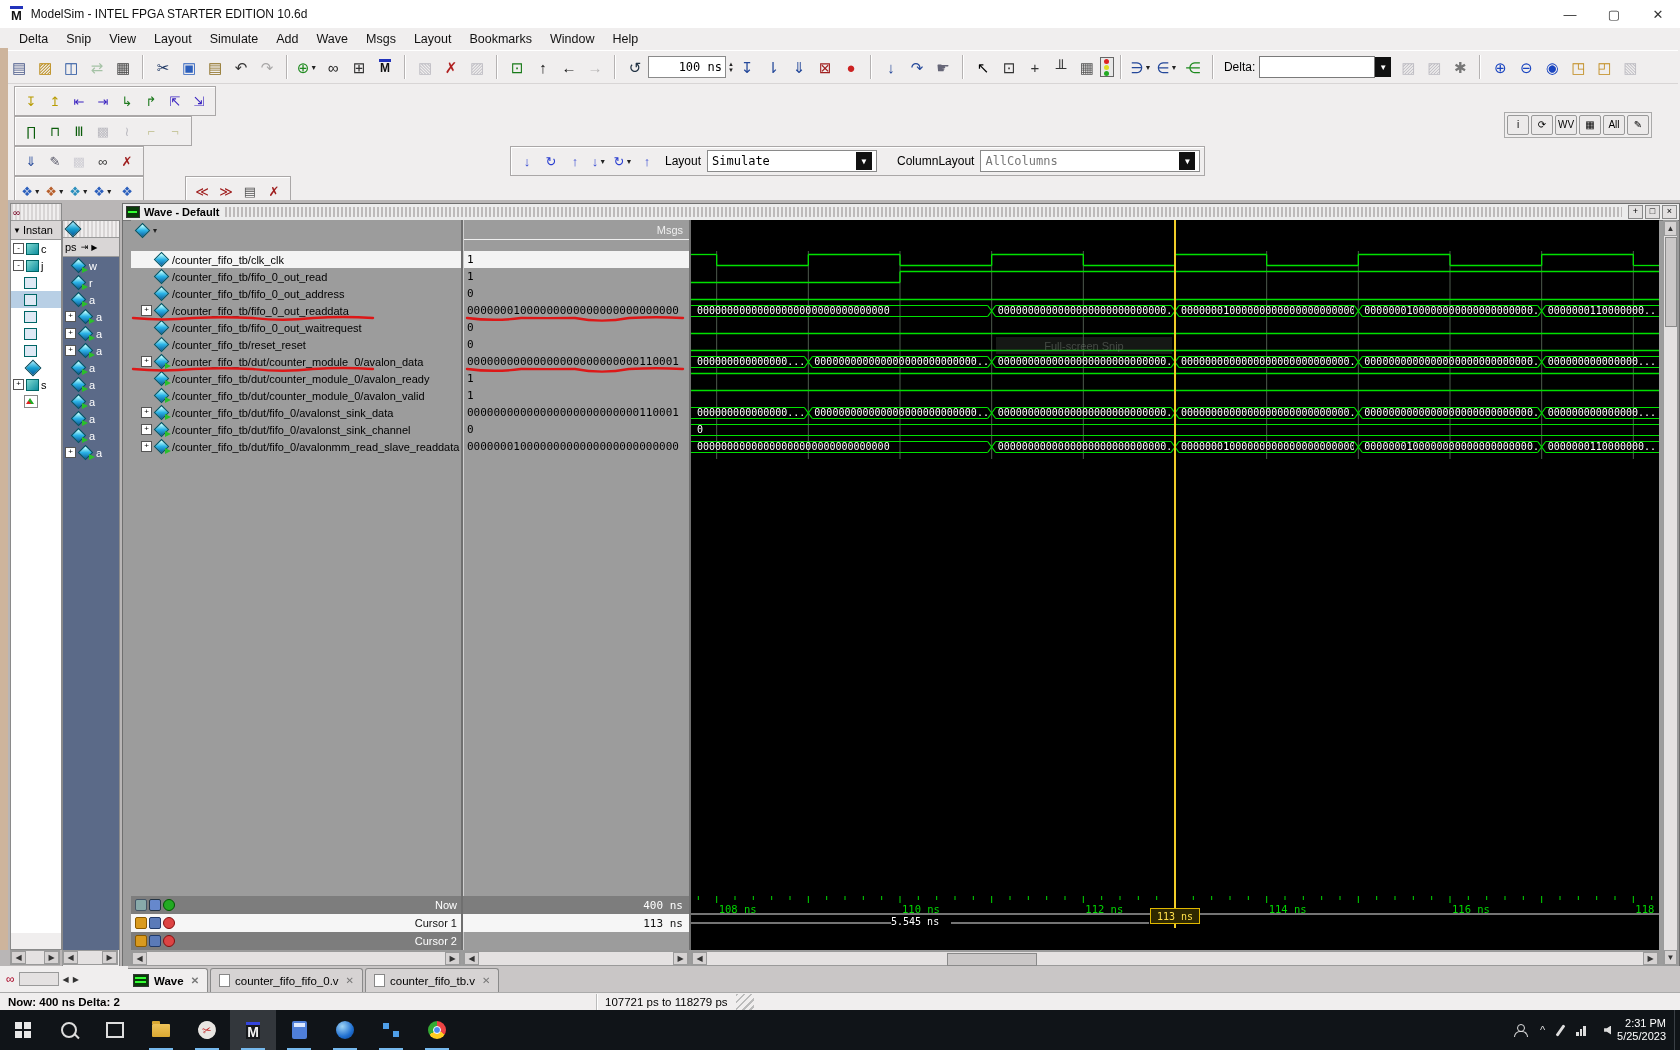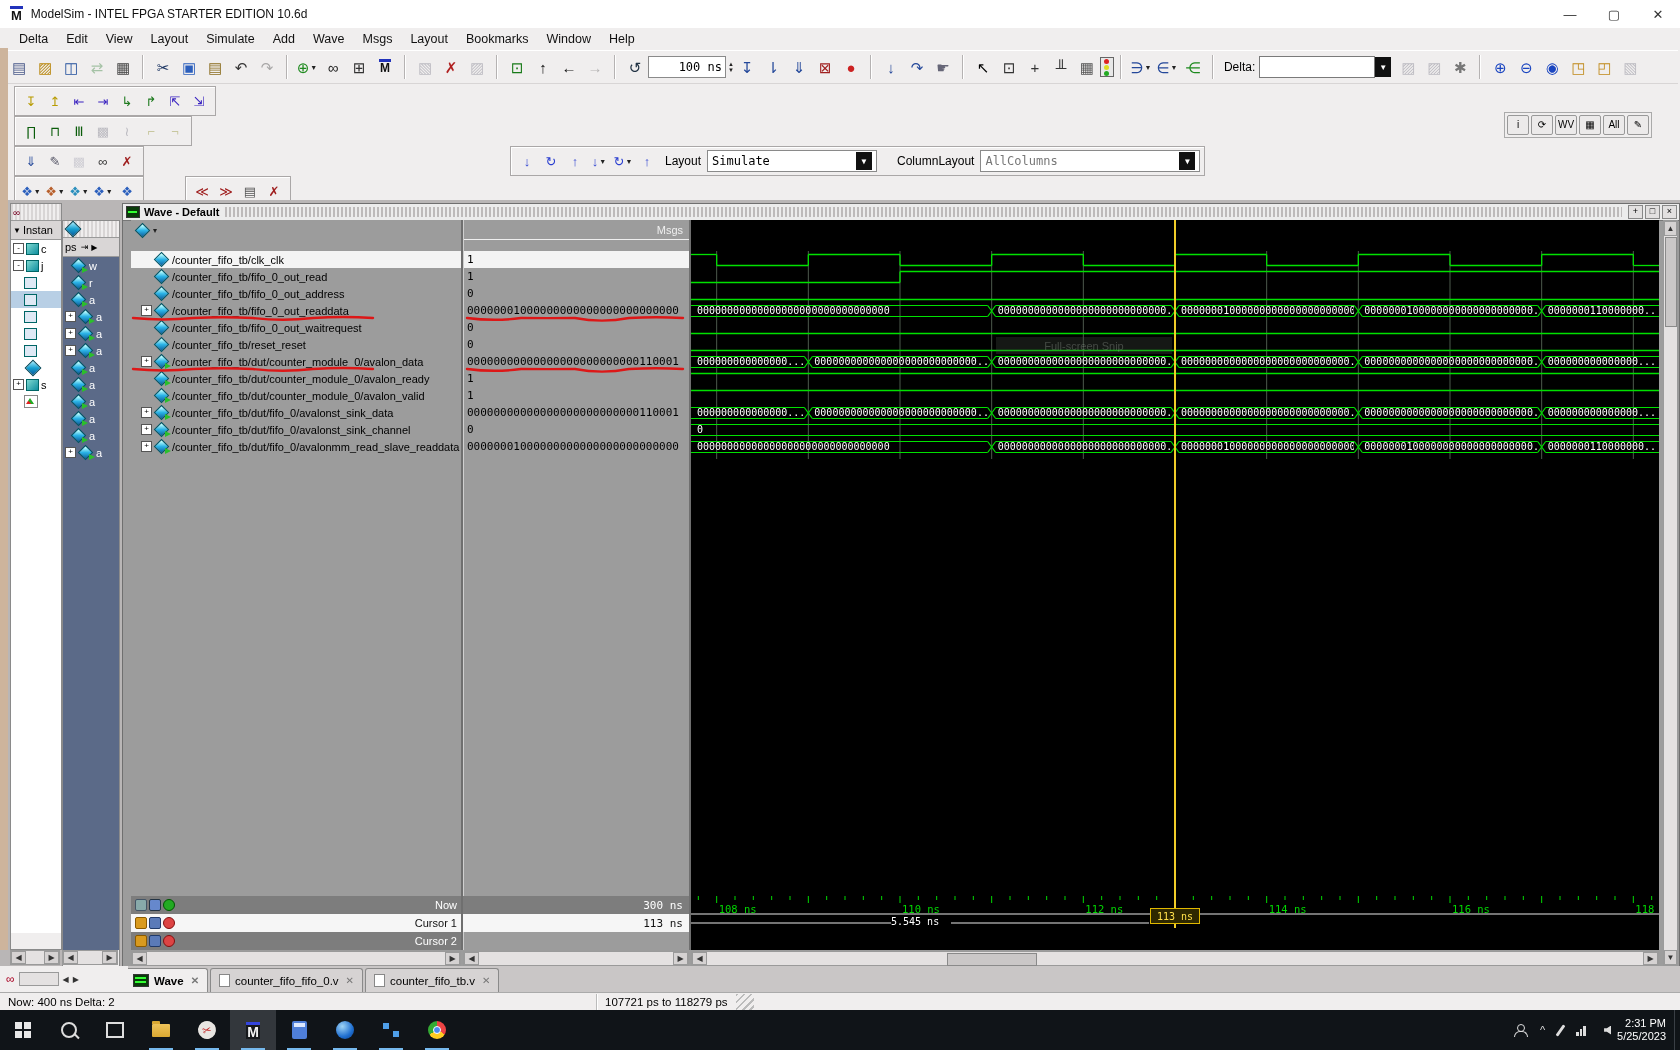--- a/index.html
+++ b/index.html
@@ -165,21 +165,21 @@
     <span class="mlogo">M</span>
     <span id="title-text">ModelSim - INTEL FPGA STARTER EDITION 10.6d</span>
     <div id="win-controls">
         <div class="wbtn">—</div>
         <div class="wbtn">▢</div>
         <div class="wbtn">✕</div>
       </div>
   </div>
   <div class="abs" id="menubar">
       <span class="mi">Delta</span>
-      <span class="mi">Edit</span>
+      <span class="mi">Snip</span>
       <span class="mi">View</span>
       <span class="mi">Layout</span>
       <span class="mi">Simulate</span>
       <span class="mi">Add</span>
       <span class="mi">Wave</span>
       <span class="mi">Msgs</span>
       <span class="mi">Layout</span>
       <span class="mi">Bookmarks</span>
       <span class="mi">Window</span>
       <span class="mi">Help</span>
@@ -1038,21 +1038,21 @@
 
       <div class="fr-names foot-row" style="left:8px;top:692px;width:330px;">
         <span class="fico">
             <i class="nowic1"></i>
             <i class="nowic2"></i>
             <i class="nowic3"></i>
           </span>
         <span>Now</span>
         </div>
       <div class="fr-vals foot-row" style="left:340px;top:692px;width:226px;">
-          <span>300 ns</span>
+          <span>400 ns</span>
         </div>
       <div class="fr-names foot-row fr-white" style="left:8px;top:710px;width:330px;">
         <span class="fico">
             <i class="lockic"></i>
             <i class="wrenchic"></i>
             <i class="minusic"></i>
           </span>
         <span>Cursor 1</span>
         </div>
       <div class="fr-vals foot-row fr-white" style="left:340px;top:710px;width:226px;">
@@ -1123,21 +1123,21 @@
         <span class="x">✕</span>
       </span>
     </div>
   <div class="abs" style="left:0;top:966px;width:122px;height:26px;background:#f0eeee;display:flex;align-items:center;gap:4px;padding-left:6px;z-index:2;">
     <span style="color:#a02;font-size:12px;">∞</span>
     <span class="sb" style="position:static;width:40px;height:14px;display:inline-block;"></span>
     <span style="font-size:8px;color:#333;">◀</span>
     <span style="font-size:8px;color:#333;">▶</span>
   </div>
   <div class="abs" id="statusbar">
-    <span class="stseg" style="width:580px;">Now: 400 ns  Delta: 2</span>
+    <span class="stseg" style="width:580px;font-weight:bold;">Now: 400 ns  Delta: 2</span>
     <span class="stseg" style="border-right:none;">107721 ps to 118279 ps</span>
     <span style="width:18px;height:16px;background:repeating-linear-gradient(135deg,#bbb 0 2px,#f0eeee 2px 5px);"></span>
   </div>
   <div class="abs" id="taskbar">
       <div class="tkbtn">
         <span class="ic-start">
           <i></i>
           <i></i>
           <i></i>
           <i></i>

